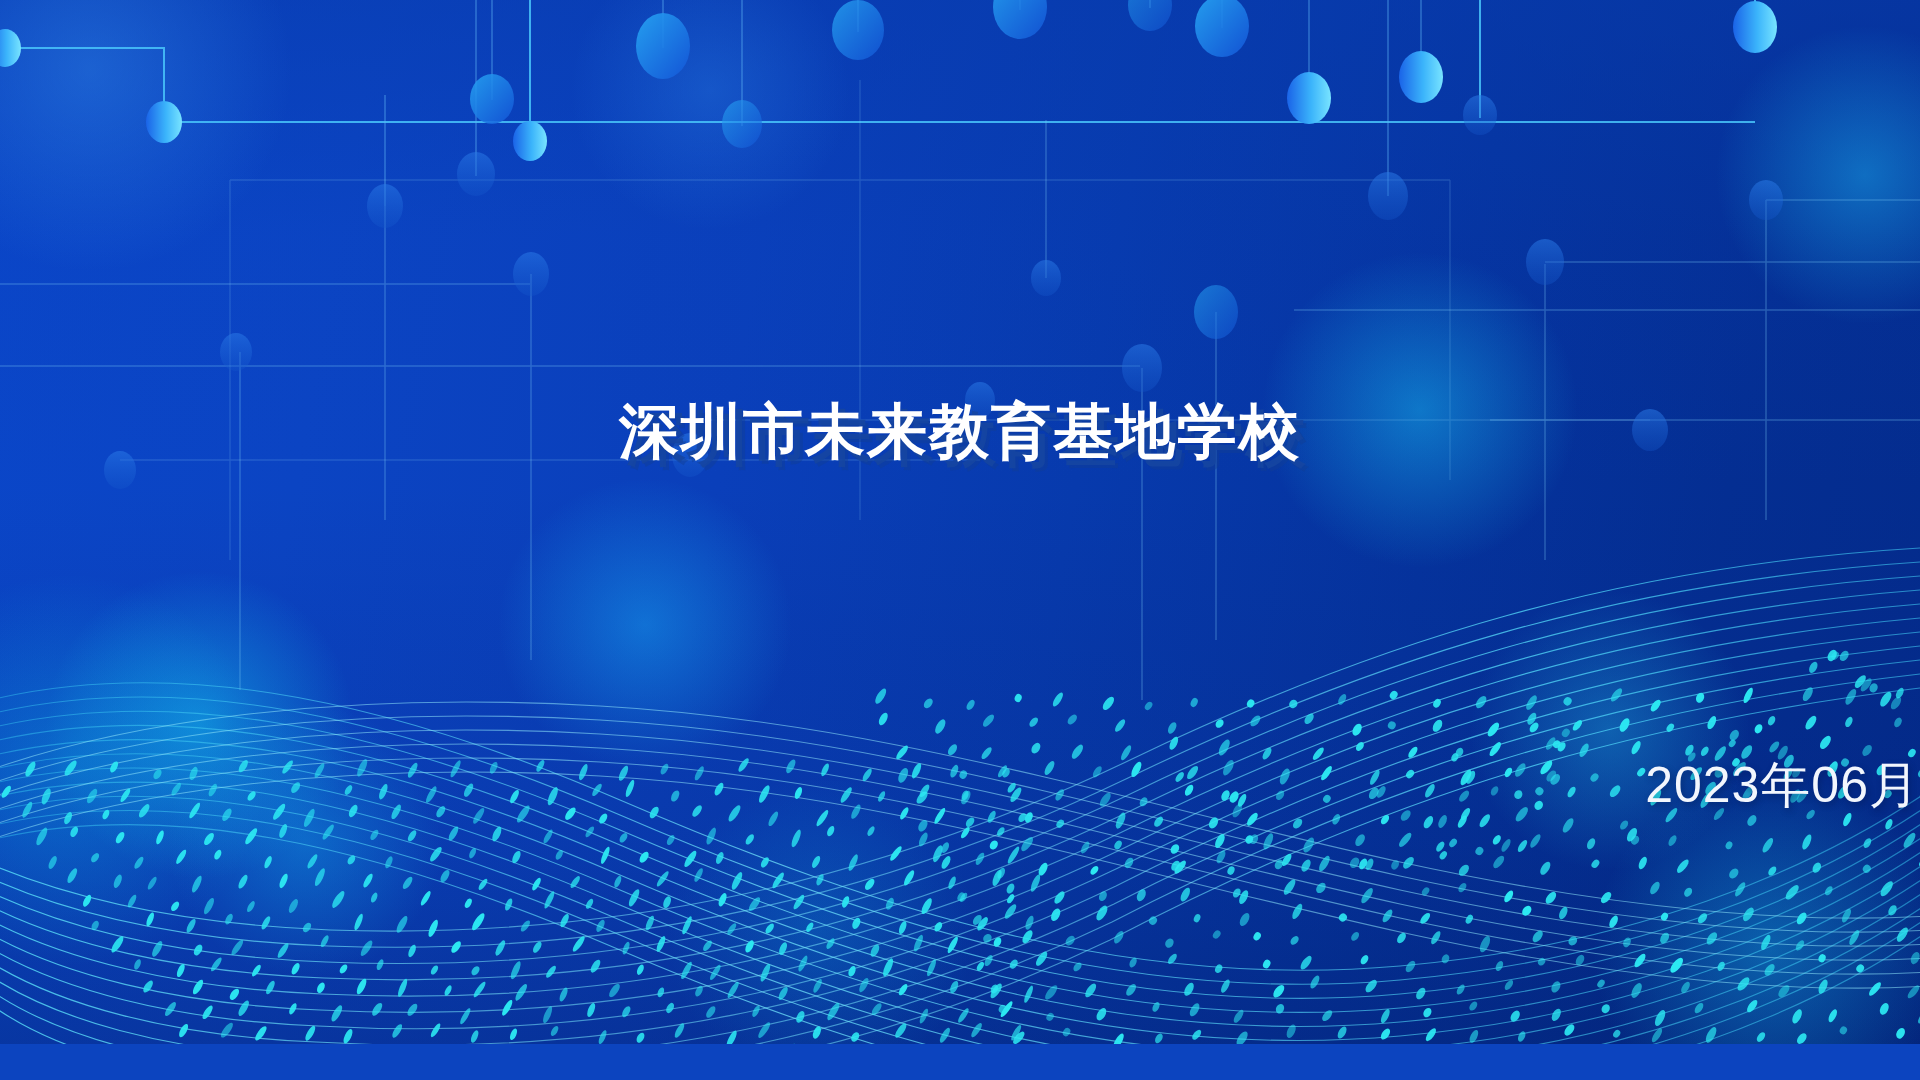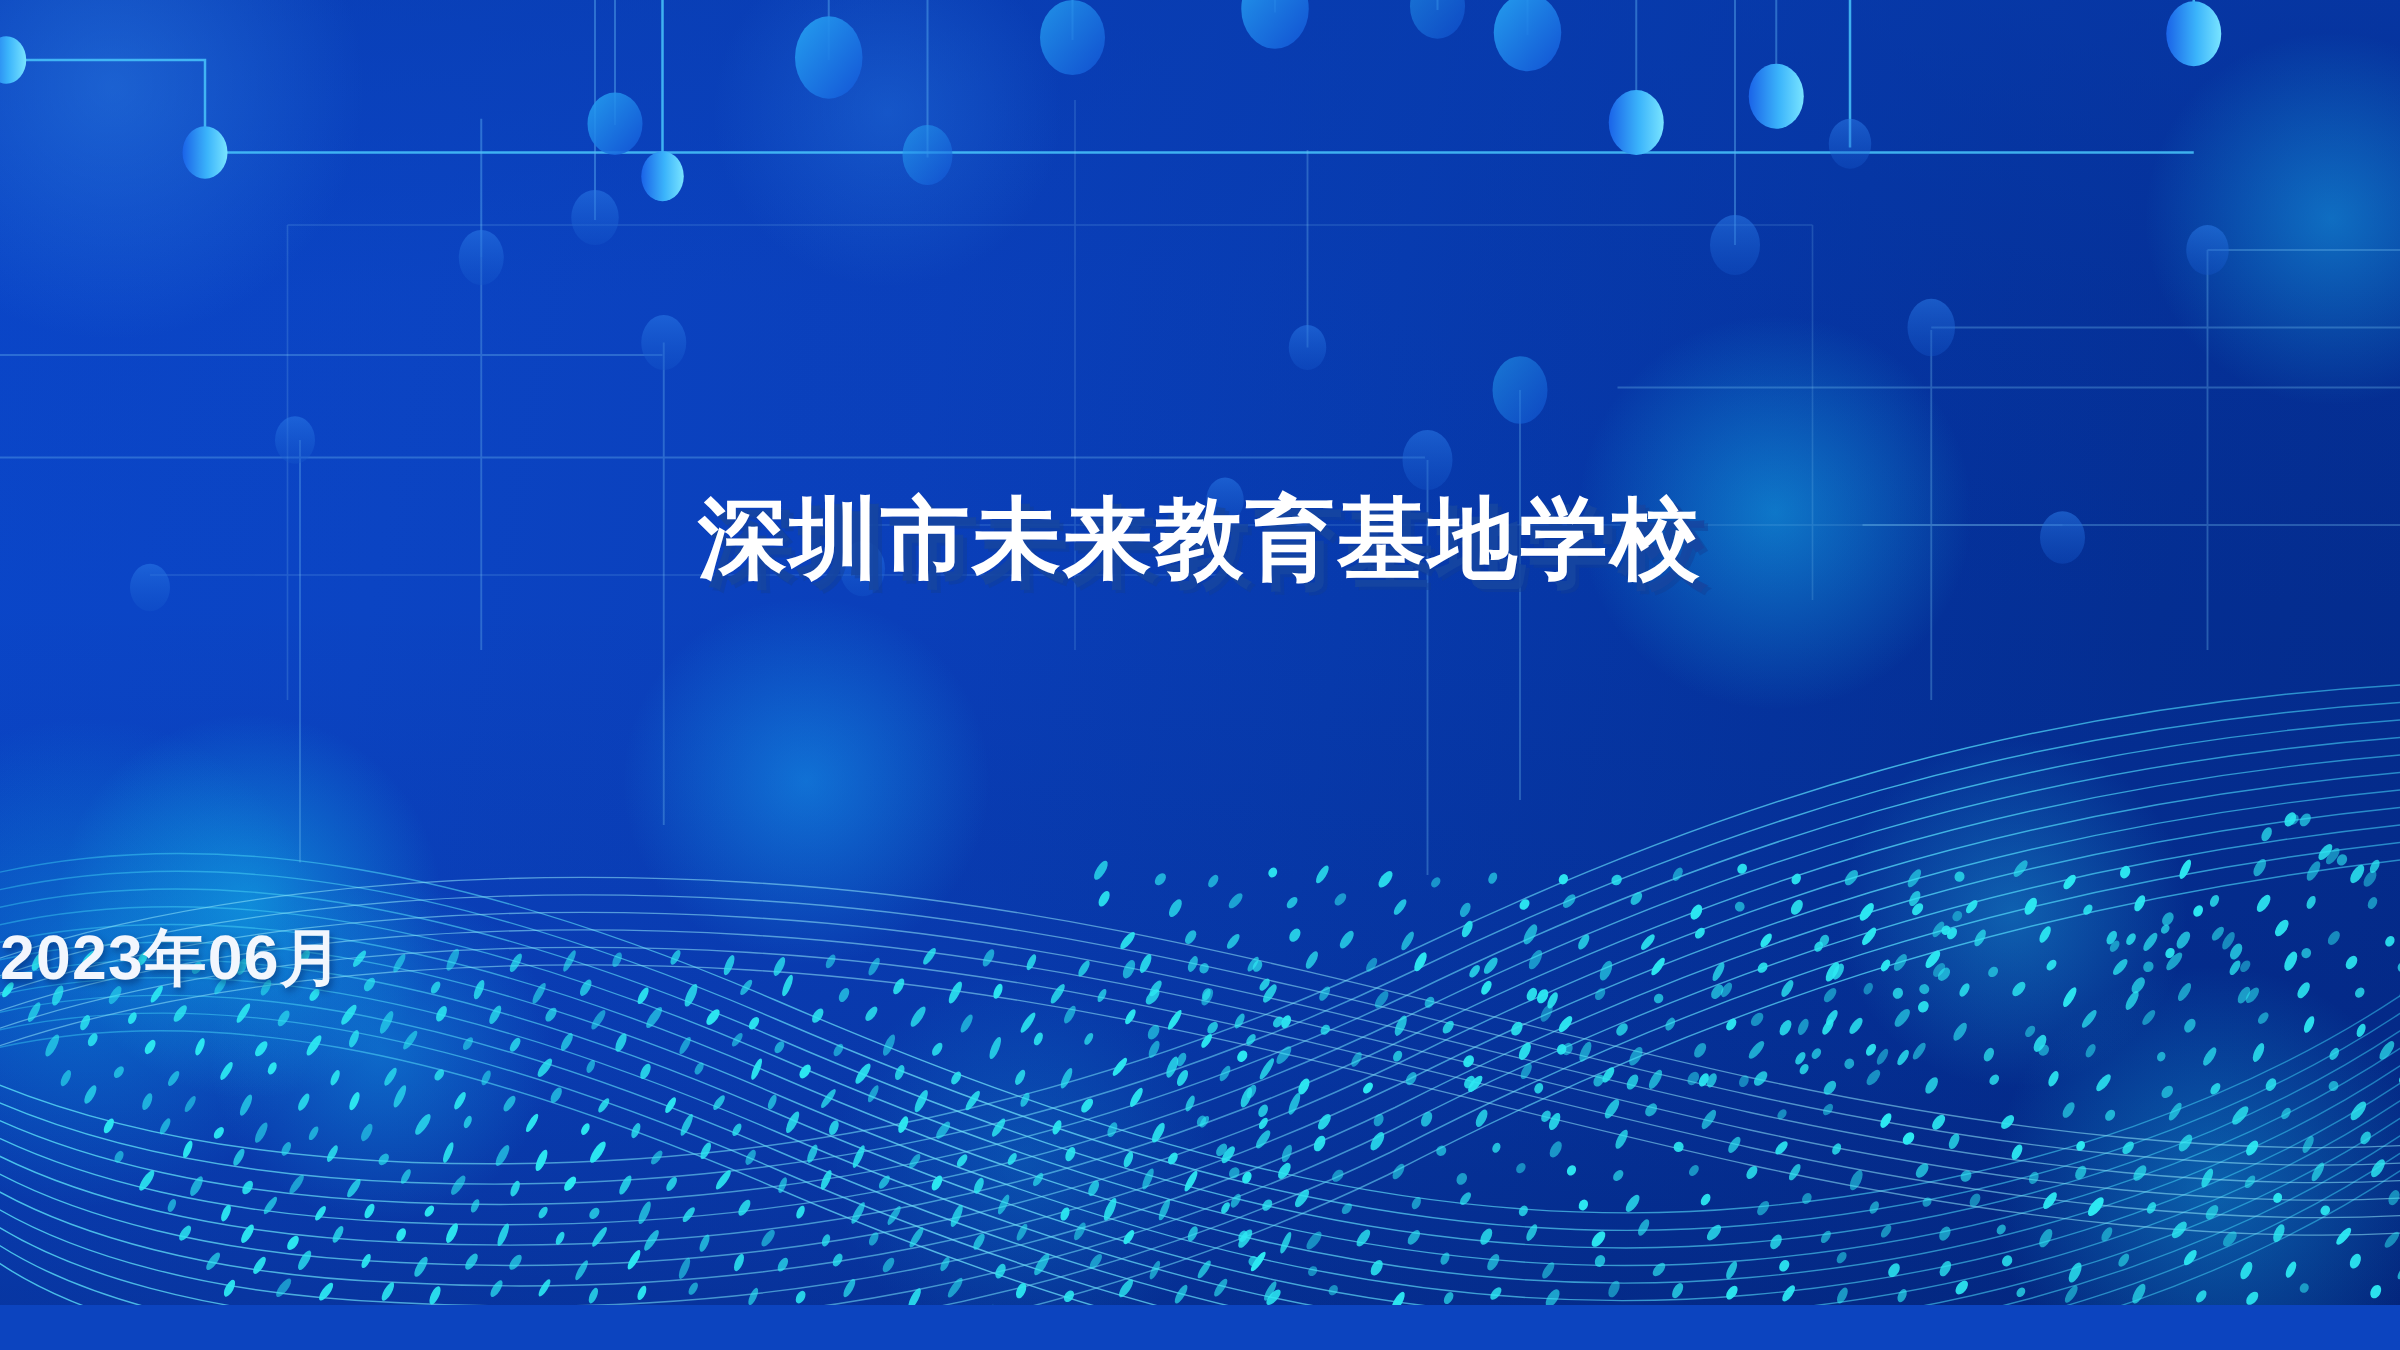--- a/index.html
+++ b/index.html
@@ -73,36 +73,36 @@
     position: absolute;
     top: 372px;
     left: 0;
     right: 0;
     text-align: center;
   }
   .title-line {
     display: block;
     color: #ffffff;
     font-weight: bold;
-    font-size: 71px;
+    font-size: 60px;
     line-height: 120px;
     letter-spacing: 2px;
     text-shadow:
       7px 7px 0 rgba(22,70,160,0.88),
       10px 10px 0 rgba(18,62,148,0.45);
     white-space: nowrap;
   }
   .date-line {
     position: absolute;
-    top: 733px;
+    top: 752px;
     left: 0;
     right: 0;
-    text-align: left;
+    text-align: right;
     color: #f2f6fd;
-    font-weight: bold;
+    font-weight: normal;
     font-size: 50px;
     letter-spacing: 1px;
     text-shadow: 2px 3px 6px rgba(2,24,80,0.45);
   }
 
   .bottom-bar {
     position: absolute;
     left: 0;
     right: 0;
     bottom: 0;

